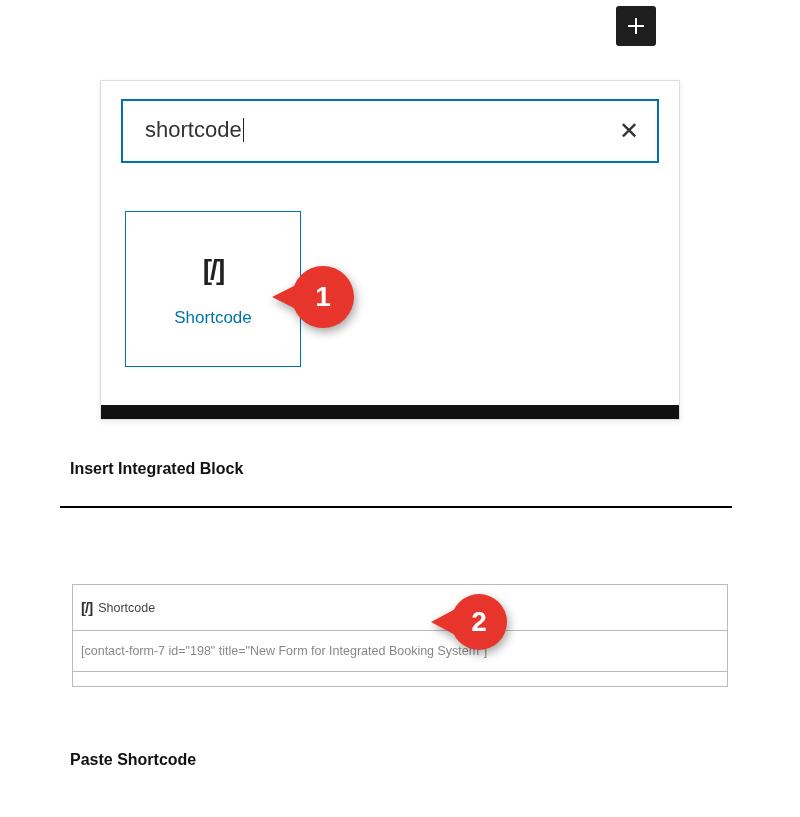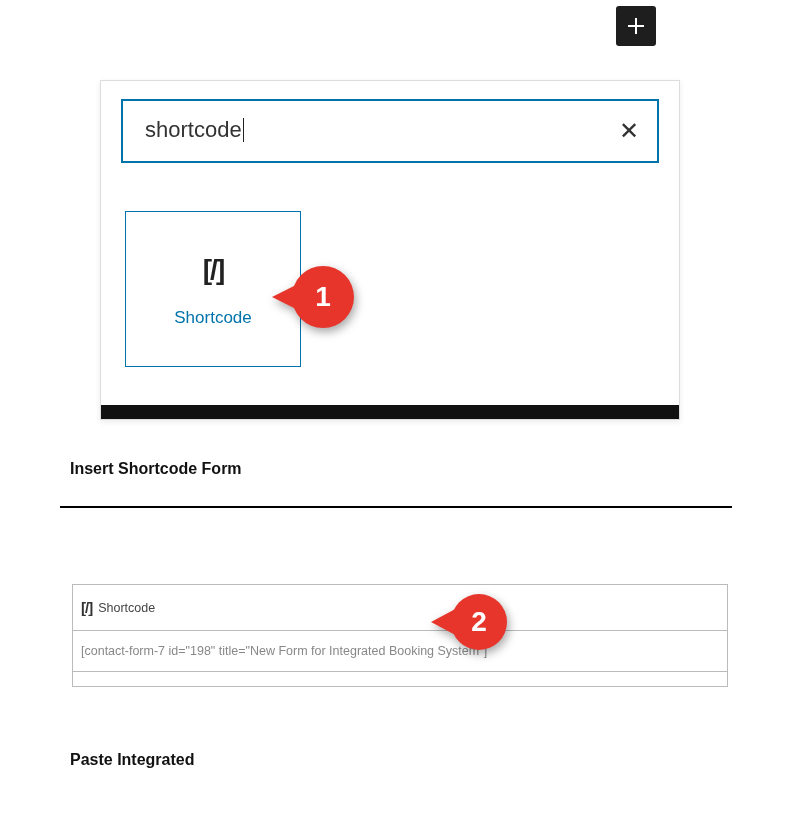--- a/index.html
+++ b/index.html
@@ -253,21 +253,21 @@
 </div>
 
 <div class="callout" id="callout-1">
   <div class="shape">
     <div class="tail"></div>
     <div class="circle"></div>
   </div>
   <div class="num">1</div>
 </div>
 
-<div class="caption1">Insert Shortcode Form</div>
+<div class="caption1">Insert Integrated Block</div>
 
 <div class="divider"></div>
 
 <div class="panel2">
   <div class="panel2-header">
     <span class="panel2-icon">[/]</span>
     <span class="panel2-title">Shortcode</span>
   </div>
   <div class="panel2-body">
     <span class="panel2-code">[contact-form-7 id="198" title="New Form for Integrated Booking System"]</span>
@@ -276,13 +276,13 @@
 </div>
 
 <div class="callout" id="callout-2">
   <div class="shape">
     <div class="tail"></div>
     <div class="circle"></div>
   </div>
   <div class="num">2</div>
 </div>
 
-<div class="caption2">Paste Integrated</div>
+<div class="caption2">Paste Shortcode</div>
 
 </body></html>

